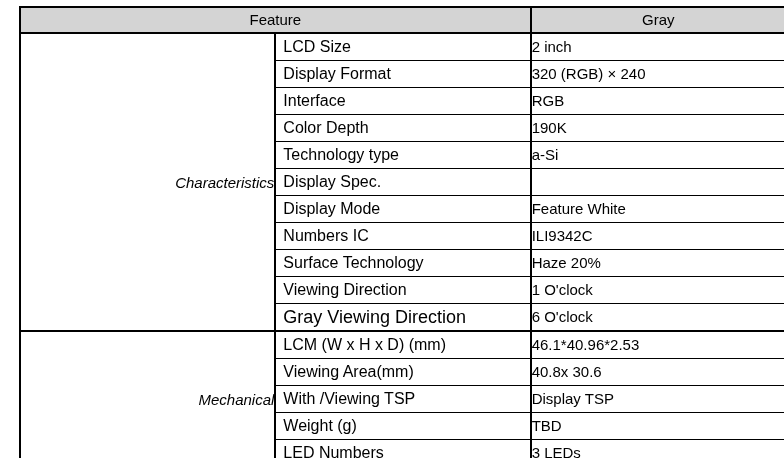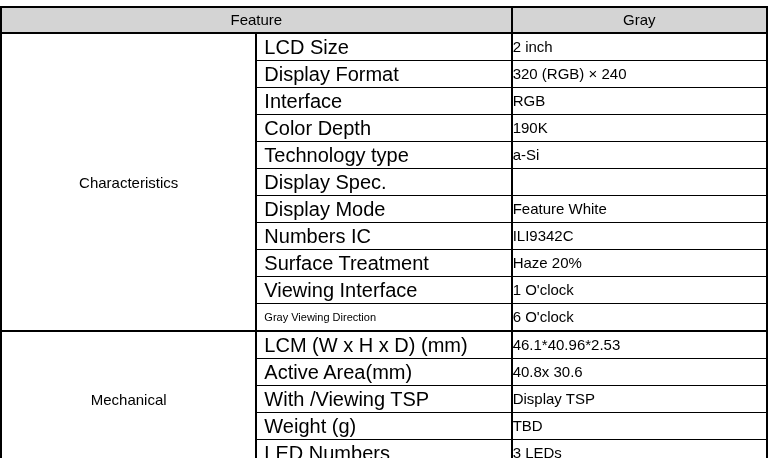--- a/index.html
+++ b/index.html
@@ -11,21 +11,21 @@
     width: 784px;
     height: 458px;
     font-family: "Liberation Sans", sans-serif;
     color: #000000;
   }
   .sheet {
     width: 784px;
     height: 377px;
     position: relative;
     box-sizing: border-box;
-    padding: 6px 8px 8px 0;
+    padding: 6px 8px 8px 19px;
     background: #ffffff;
   }
   table.spec {
     border-collapse: collapse;
     width: 768px;
     table-layout: fixed;
     border: 2px solid #000000;
   }
   table.spec td, table.spec th {
     border: 1px solid #000000;
@@ -36,44 +36,45 @@
     background: #d4d4d4;
     text-align: center;
     font-size: 15px;
     font-weight: normal;
     height: 24px;
     line-height: 24px;
     border-bottom: 2px solid #000000 !important;
   }
   .col-group {
     width: 210px;
-    text-align: center;
+    text-align: right;
     font-size: 15px;
     vertical-align: middle;
+    font-style: italic;
   }
   .col-feature {
     width: 280px;
     text-align: left;
-    font-size: 20px;
+    font-size: 16px;
     padding-left: 7px !important;
     height: 26px;
     line-height: 26px;
     white-space: nowrap;
     overflow: hidden;
   }
   .col-spec {
     width: 274px;
     font-size: 15px;
     height: 26px;
     line-height: 26px;
     white-space: nowrap;
     overflow: hidden;
   }
   .small-text {
-    font-size: 11px;
+    font-size: 18px;
   }
   .group-sep td {
     border-top: 2px solid #000000 !important;
   }
   .group-cell {
     border-right: 2px solid #000000 !important;
   }
   .feature-cell {
     border-right: 2px solid #000000 !important;
   }
@@ -120,38 +121,38 @@
         </tr>
         <tr>
           <td class="col-feature feature-cell">Display Mode</td>
           <td class="col-spec">Feature White</td>
         </tr>
         <tr>
           <td class="col-feature feature-cell">Numbers IC</td>
           <td class="col-spec">ILI9342C</td>
         </tr>
         <tr>
-          <td class="col-feature feature-cell">Surface Treatment</td>
+          <td class="col-feature feature-cell">Surface Technology</td>
           <td class="col-spec">Haze 20%</td>
         </tr>
         <tr>
-          <td class="col-feature feature-cell">Viewing Interface</td>
+          <td class="col-feature feature-cell">Viewing Direction</td>
           <td class="col-spec">1 O'clock</td>
         </tr>
         <tr>
           <td class="col-feature feature-cell small-text">Gray Viewing Direction</td>
           <td class="col-spec">6 O'clock</td>
         </tr>
         <tr class="group-sep">
           <td class="col-group group-cell" rowspan="5">Mechanical</td>
           <td class="col-feature feature-cell">LCM (W x H x D) (mm)</td>
           <td class="col-spec">46.1*40.96*2.53</td>
         </tr>
         <tr>
-          <td class="col-feature feature-cell">Active Area(mm)</td>
+          <td class="col-feature feature-cell">Viewing Area(mm)</td>
           <td class="col-spec">40.8x 30.6</td>
         </tr>
         <tr>
           <td class="col-feature feature-cell">With /Viewing TSP</td>
           <td class="col-spec">Display TSP</td>
         </tr>
         <tr>
           <td class="col-feature feature-cell">Weight (g)</td>
           <td class="col-spec">TBD</td>
         </tr>

